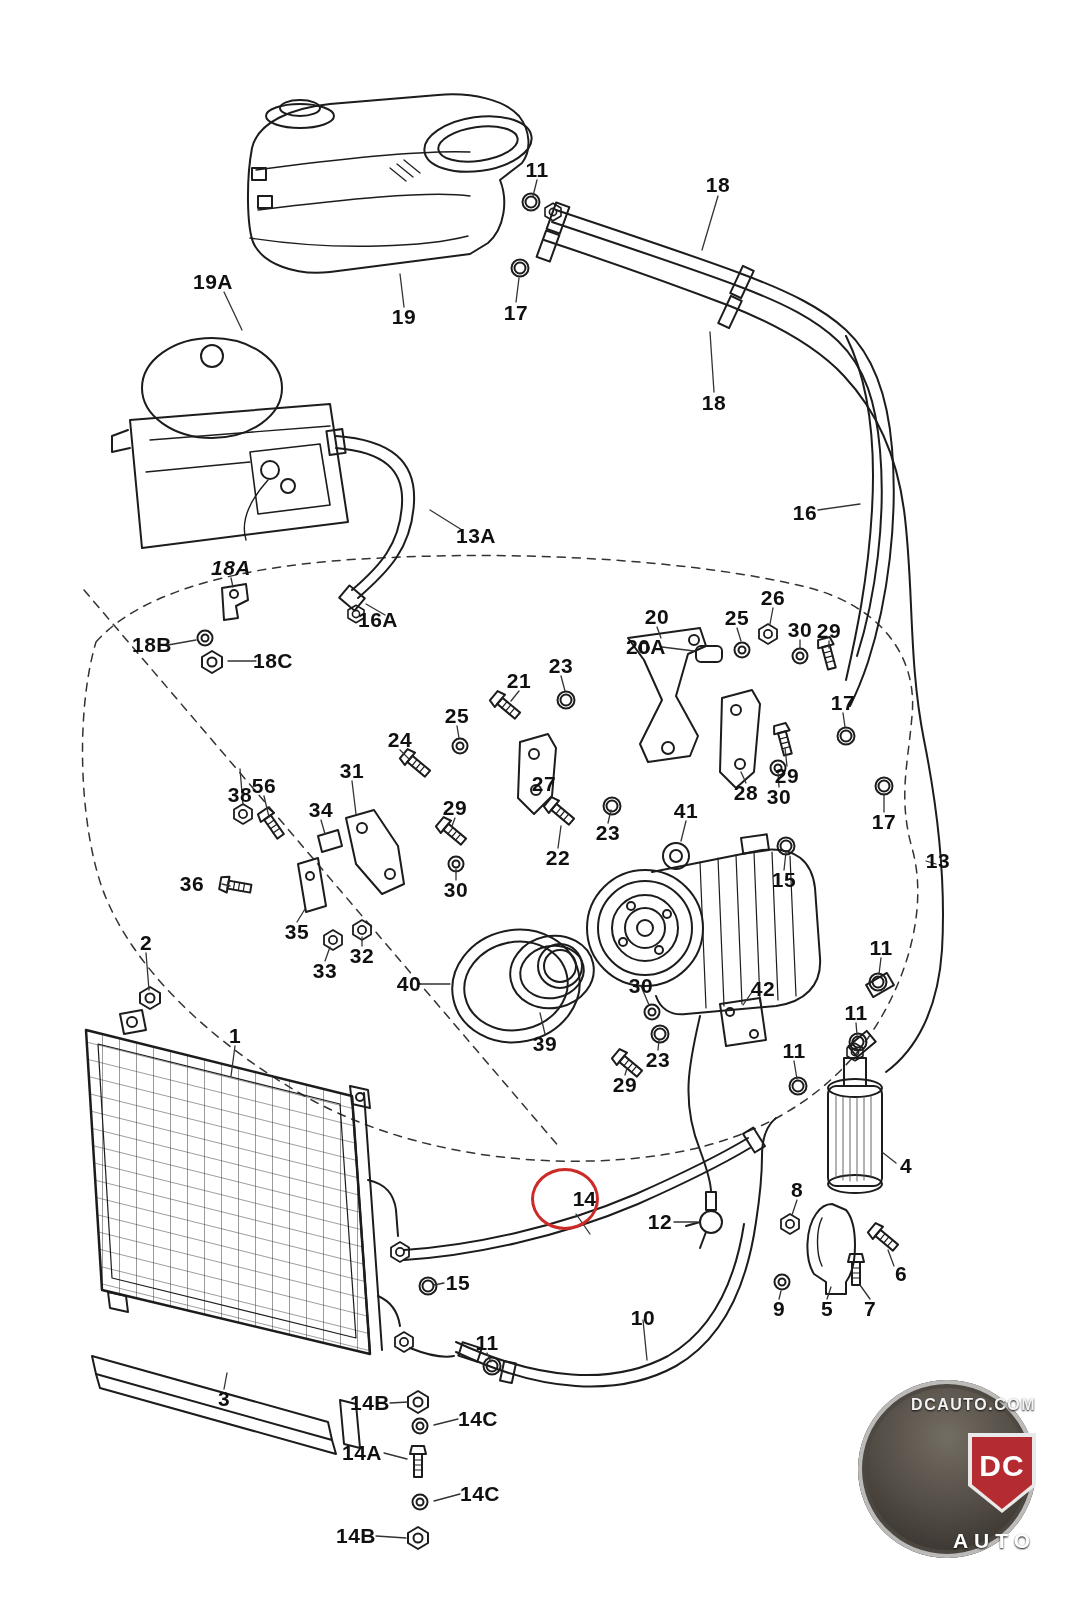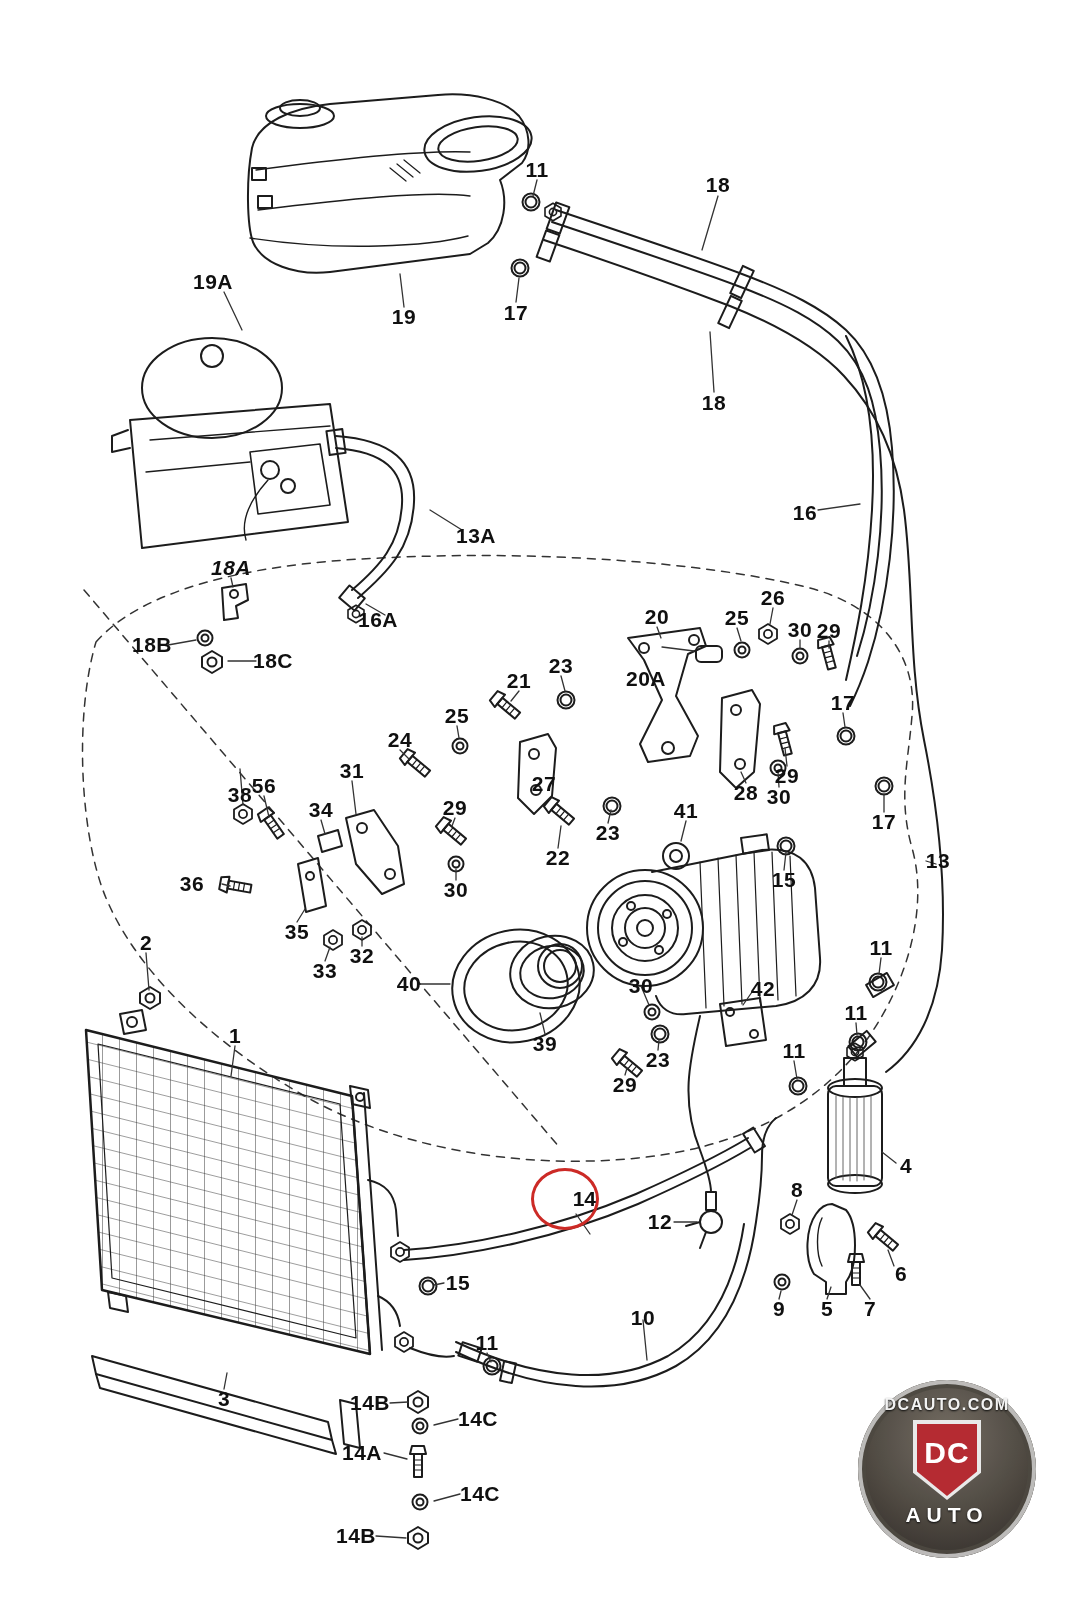--- a/index.html
+++ b/index.html
@@ -7,32 +7,32 @@
          font-family:"Liberation Sans",sans-serif;}
   svg.diagram{position:absolute;left:0;top:0;}
   .part-label{position:absolute;transform:translate(-50%,-50%);font-weight:bold;font-size:21px;
               color:#101010;letter-spacing:.5px;white-space:nowrap;user-select:none;}
   .highlight-circle{position:absolute;transform:translate(-50%,-50%);width:62px;height:56px;
               border:3.5px solid #cc2a26;border-radius:50%;display:flex;align-items:center;
               justify-content:flex-end;font-weight:bold;font-size:21px;color:#101010;}
   .logo{position:absolute;left:858px;top:1380px;width:178px;height:178px;border-radius:50%;
         background:radial-gradient(circle at 50% 32%, #6e675d 0%, #4c463e 48%, #241f1b 100%);
         box-shadow:inset 0 0 0 4px rgba(225,225,225,.75), inset 0 0 0 8px rgba(70,65,58,.9);
-        display:flex;flex-direction:column;align-items:center;padding-top:16px;box-sizing:border-box;
+        display:flex;flex-direction:column;align-items:flex-end;padding-top:16px;box-sizing:border-box;
         opacity:.96;}
   .logo-site{color:#f3f3f3;font-weight:bold;font-size:16px;letter-spacing:1.5px;
         text-shadow:0 1px 2px #000;}
-  .shield-outer{margin-top:6px;width:68px;height:80px;background:#e9e9e9;
+  .shield-outer{margin-top:19px;width:68px;height:80px;background:#e9e9e9;
         clip-path:polygon(0 0,100% 0,100% 66%,50% 100%,0 66%);
         display:flex;align-items:center;justify-content:center;}
   .shield-inner{width:60px;height:72px;background:#b3232a;
         clip-path:polygon(0 0,100% 0,100% 66%,50% 100%,0 66%);
         display:flex;align-items:flex-start;justify-content:center;padding-top:12px;
         box-sizing:border-box;color:#fff;font-weight:bold;font-size:30px;letter-spacing:1px;}
-  .logo-name{margin-top:3px;color:#fff;font-weight:bold;font-size:21px;letter-spacing:6px;
+  .logo-name{margin-top:16px;color:#fff;font-weight:bold;font-size:21px;letter-spacing:6px;
         text-shadow:0 1px 2px #000;}
 </style>
 </head>
 <body>
 
 <div class="stage">
 
 <svg class="diagram" width="1067" height="1600" viewBox="0 0 1067 1600" xmlns="http://www.w3.org/2000/svg">
   <defs>
     <pattern id="mesh" width="17" height="17" patternUnits="userSpaceOnUse" patternTransform="skewY(14)">
@@ -304,21 +304,21 @@
       <div class="part-label" style="left: 476px; top: 536px;">13A</div>
       <div class="part-label" style="left: 231px; top: 568px; font-style: italic;">18A</div>
       <div class="part-label" style="left: 378px; top: 620px;">16A</div>
       <div class="part-label" style="left: 152px; top: 645px;">18B</div>
       <div class="part-label" style="left: 273px; top: 661px;">18C</div>
       <div class="part-label" style="left: 773px; top: 598px;">26</div>
       <div class="part-label" style="left: 657px; top: 617px;">20</div>
       <div class="part-label" style="left: 737px; top: 618px;">25</div>
       <div class="part-label" style="left: 800px; top: 630px;">30</div>
       <div class="part-label" style="left: 829px; top: 631px;">29</div>
-      <div class="part-label" style="left: 646px; top: 679px;">20A</div>
+      <div class="part-label" style="left: 646px; top: 647px;">20A</div>
       <div class="part-label" style="left: 561px; top: 666px;">23</div>
       <div class="part-label" style="left: 519px; top: 681px;">21</div>
       <div class="part-label" style="left: 843px; top: 703px;">17</div>
       <div class="part-label" style="left: 457px; top: 716px;">25</div>
       <div class="part-label" style="left: 400px; top: 740px;">24</div>
       <div class="part-label" style="left: 240px; top: 759px; margin-top: 36px;">38</div>
       <div class="part-label" style="left: 352px; top: 771px;">31</div>
       <div class="part-label" style="left: 787px; top: 776px;">29</div>
       <div class="part-label" style="left: 544px; top: 784px;">27</div>
       <div class="part-label" style="left: 264px; top: 786px;">56</div>

